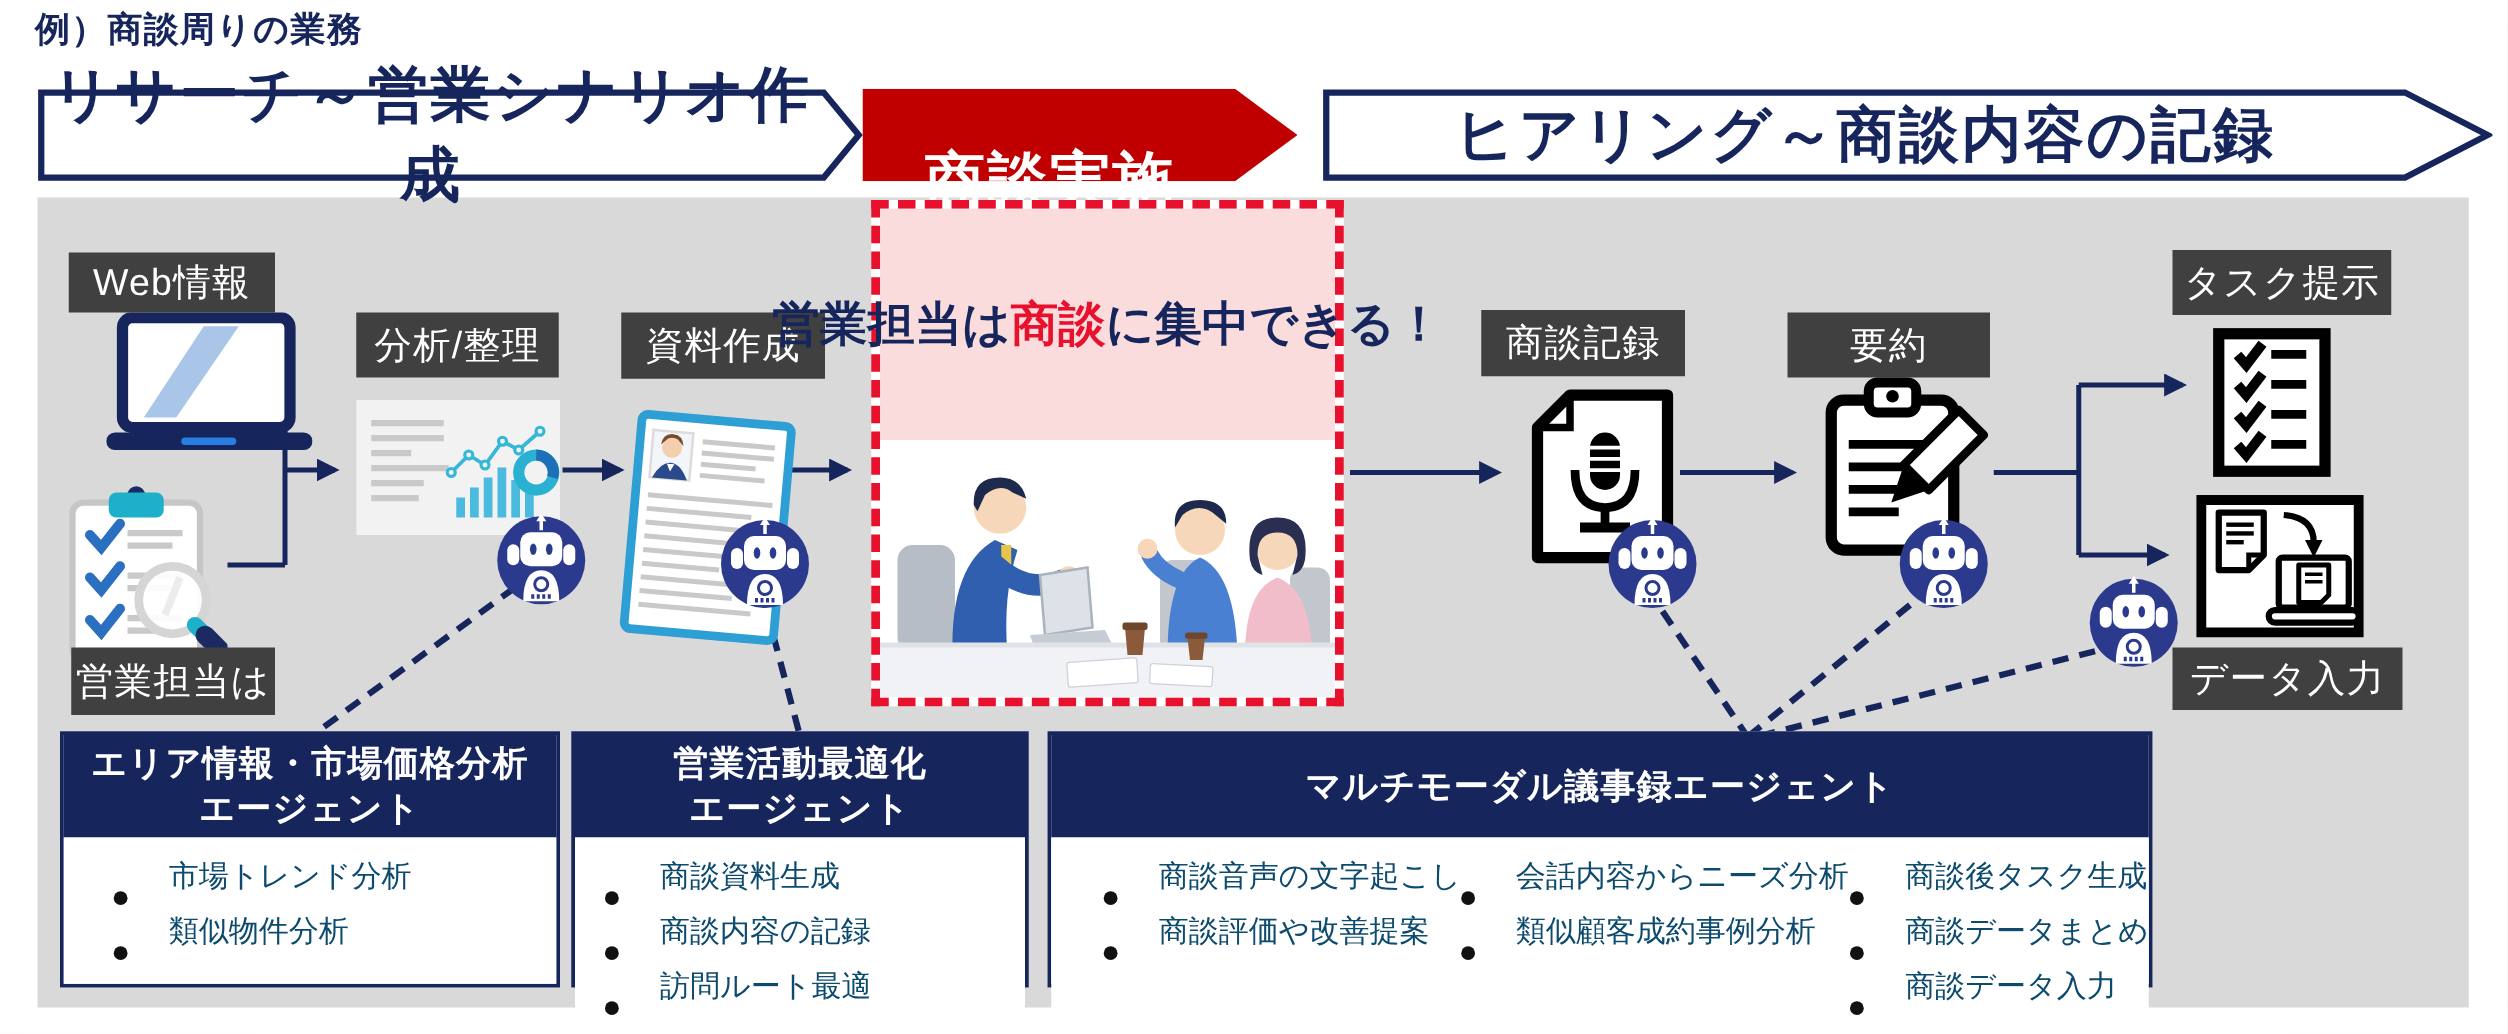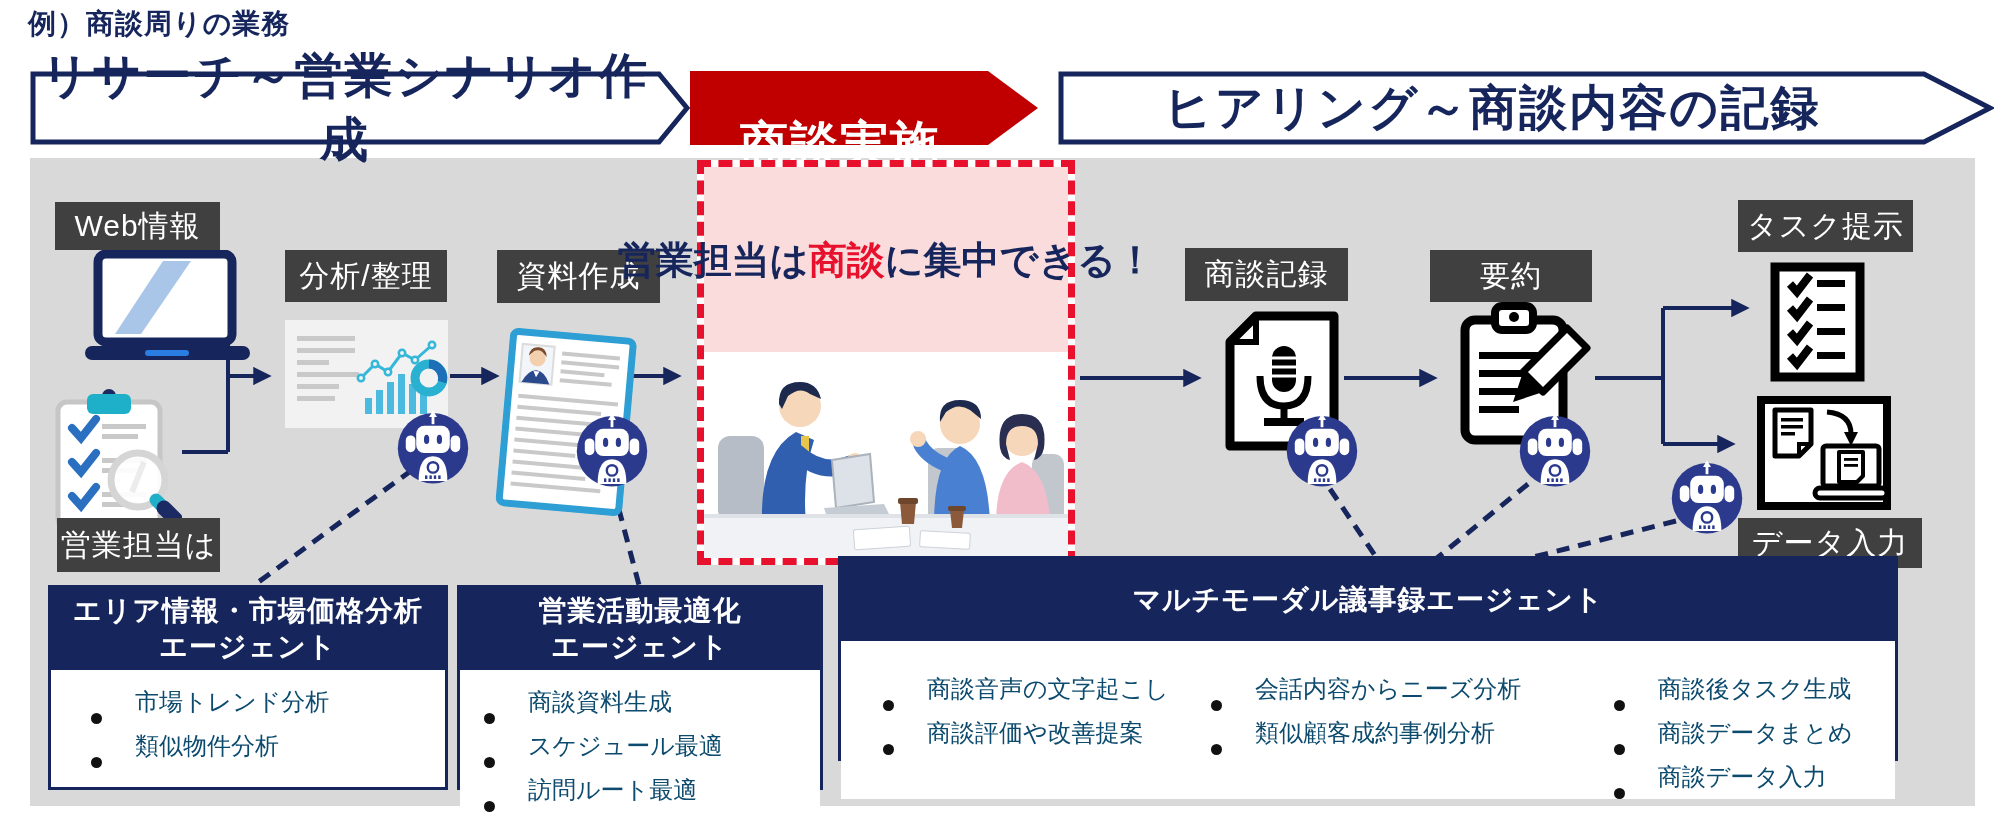--- a/index.html
+++ b/index.html
@@ -28,21 +28,21 @@
   .agent{border:3px solid #16265c;background:#ffffff;box-sizing:border-box;display:flex;
          flex-direction:column;}
   .agent-header{background:#16265c;color:#ffffff;font-weight:bold;font-size:28px;line-height:36px;
                 display:flex;flex-direction:column;align-items:center;justify-content:center;
                 height:82px;flex:none;letter-spacing:1px;}
   .agent-body{flex:1;background:#ffffff;padding-top:10px;}
   ul.bullets{list-style:none;margin:0;padding:0;}
   ul.bullets li{display:flex;align-items:flex-end;font-size:24px;color:#0c4a6e;line-height:44px;
                 white-space:nowrap;}
   ul.bullets .dot{width:11px;height:11px;border-radius:50%;background:#111;margin-right:33px;flex:none;}
-  .cols{display:flex;margin-top:16px;}
+  .cols{display:flex;}
   .col1{width:372px;padding-left:42px;box-sizing:border-box;}
   .col2{width:405px;}
   .col3{width:283px;}
 </style>
 </head>
 <body>
 
 <div class="canvas">
 
   <svg width="0" height="0" style="position:absolute" aria-hidden="true">
@@ -331,31 +331,31 @@
       <div>エージェント</div>
     </div>
     <div class="agent-body" style="padding-left:24px">
       <ul class="bullets">
         <li>
             <span class="dot"></span>
             <span>商談資料生成</span>
           </li>
         <li>
             <span class="dot"></span>
-            <span>スケジュール最適</span>
+            <span>商談内容の記録</span>
           </li>
         <li>
             <span class="dot"></span>
             <span>訪問ルート最適</span>
           </li>
       </ul>
     </div>
   </div>
 
-  <div class="abs agent" style="left:838px;top:556px;width:1060px;height:205px">
+  <div class="abs agent" style="left:838px;top:585px;width:884px;height:205px">
     <div class="agent-header">
       <div>マルチモーダル議事録エージェント</div>
     </div>
     <div class="agent-body cols">
       <div class="col1">
         <ul class="bullets">
           <li>
               <span class="dot"></span>
               <span>商談音声の文字起こし</span>
             </li>

